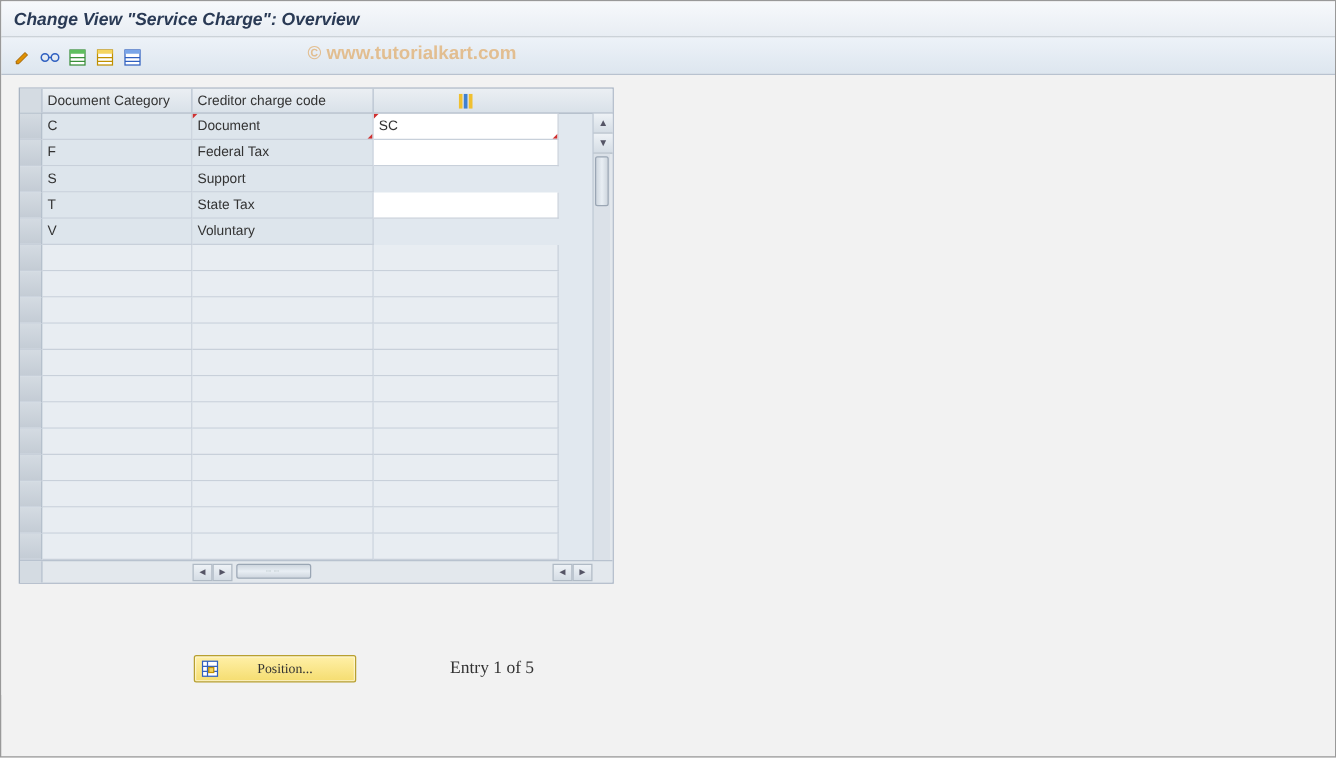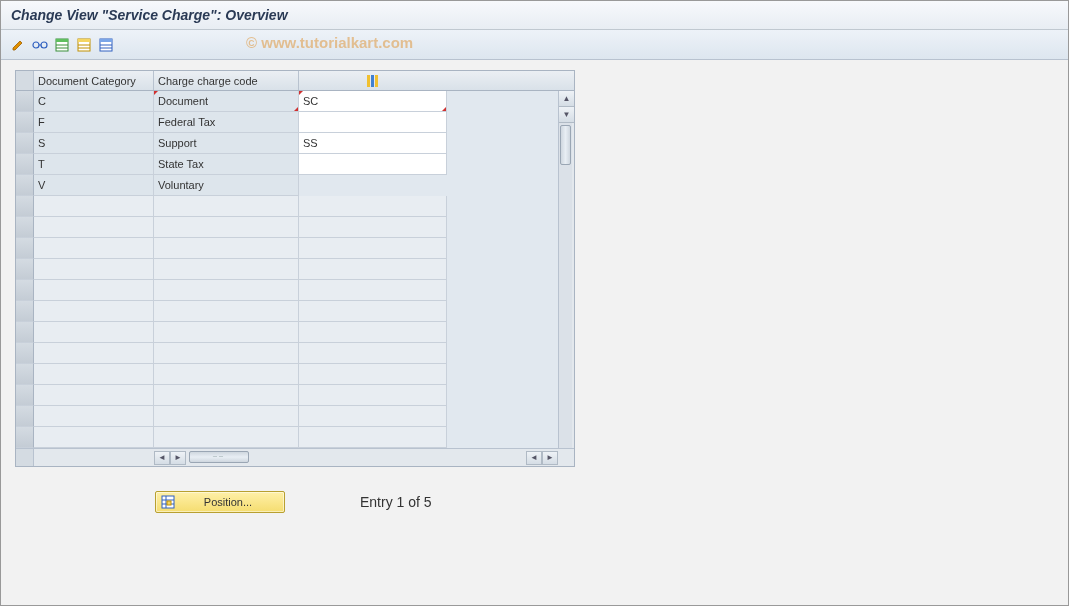--- a/index.html
+++ b/index.html
@@ -21,21 +21,21 @@
       font-style: italic;
       font-weight: bold;
       font-size: 14px;
       color: #2a3a55;
     }
     .toolbar {
       background: linear-gradient(to bottom, #edf2f8 0%, #dde6ef 100%);
       border-bottom: 1px solid #b8c2cf;
       padding: 4px 8px;
       display: flex;
-      align-items: center;
+      align-items: flex-end;
       gap: 4px;
       position: relative;
       height: 30px;
     }
     .tb-btn {
       width: 18px;
       height: 18px;
       display: flex;
       align-items: center;
       justify-content: center;
@@ -51,21 +51,21 @@
       font-weight: bold;
       color: #e0a050;
       opacity: 0.6;
       pointer-events: none;
     }
     .content-area {
       padding: 10px 14px;
       background: #f2f2f2;
     }
     .grid-wrap {
-      width: 560px;
+      width: 476px;
       border: 1px solid #a9b4c2;
       background: #e1e8ef;
       position: relative;
     }
     .grid-header {
       display: grid;
       grid-template-columns: 18px 120px 145px 148px 18px;
       background: linear-gradient(to bottom, #ebeff3 0%, #d9e1e9 100%);
       border-bottom: 1px solid #a9b4c2;
       height: 20px;
@@ -158,23 +158,24 @@
     .hscroll .hthumb {
       width:60px; height:12px; margin:0 3px;
       background: linear-gradient(to bottom,#cfd7df,#e8eef4,#cfd7df);
       border:1px solid #9aa6b4; border-radius:2px; cursor:pointer;
       display:flex;align-items:center;justify-content:center; color:#9aa; font-size:7px; letter-spacing:2px;
     }
     .hscroll .rightbtns { display:flex; margin-left:auto; margin-right:16px; }
     .footer-row {
       display: flex;
       align-items: center;
-      margin-top: 24px;
+      margin-top: 57px;
       padding-left: 140px;
       gap: 75px;
+      font-family: Liberation Serif, serif;
     }
     .pos-btn {
       display: flex;
       align-items: center;
       height: 22px;
       width: 130px;
       background: linear-gradient(to bottom, #fff0a8 0%, #f5dd70 100%);
       border: 1px solid #b8a030;
       border-radius: 2px;
       cursor: pointer;
@@ -233,21 +234,21 @@
       </svg>
   </div>
   <span class="watermark">© www.tutorialkart.com</span>
 </div>
 
 <div class="content-area">
   <div class="grid-wrap">
     <div class="grid-header">
       <div class="sel-col"></div>
       <div>Document Category</div>
-      <div>Charge charge code</div>
+      <div>Creditor charge code</div>
       <div class="col-picker">
         <svg class="ic" width="12" height="12" viewBox="0 0 12 12">
             <rect x="0" y="0" width="3" height="12" fill="#f0c030"></rect>
             <rect x="4" y="0" width="3" height="12" fill="#4080d0"></rect>
             <rect x="8" y="0" width="3" height="12" fill="#f0c030"></rect>
           </svg>
       </div>
     </div>
     <div class="grid-body">
       <div class="rows-scroll" id="rows-scroll">
@@ -260,21 +261,20 @@
           <div class="grid-row">
             <div class="row-sel"></div>
             <div class="ro-cell">F</div>
             <div class="ro-cell">Federal Tax</div>
             <div></div>
           </div>
           <div class="grid-row">
             <div class="row-sel"></div>
             <div class="ro-cell">S</div>
             <div class="ro-cell">Support</div>
-            <div>SS</div>
           </div>
           <div class="grid-row">
             <div class="row-sel"></div>
             <div class="ro-cell">T</div>
             <div class="ro-cell">State Tax</div>
             <div></div>
           </div>
           <div class="grid-row">
             <div class="row-sel"></div>
             <div class="ro-cell">V</div>

